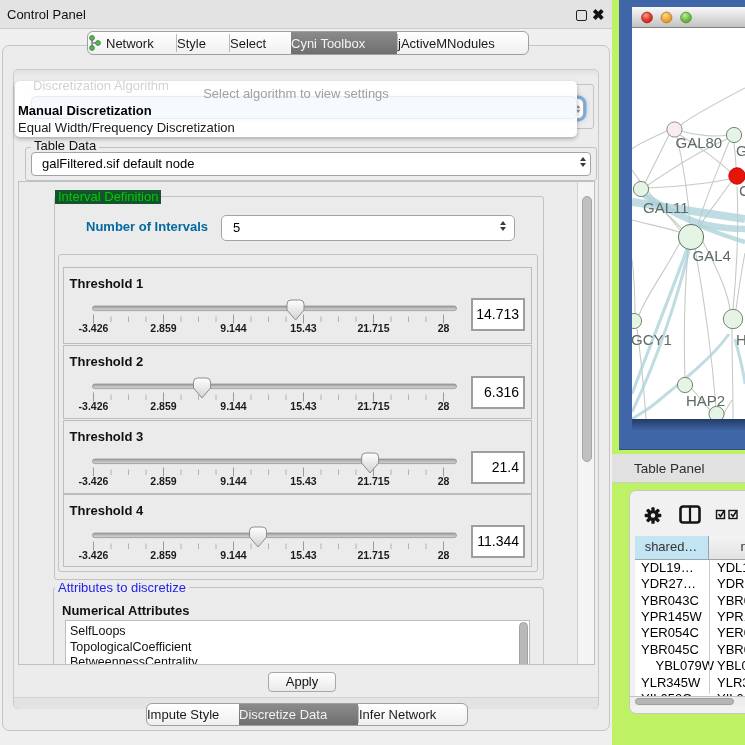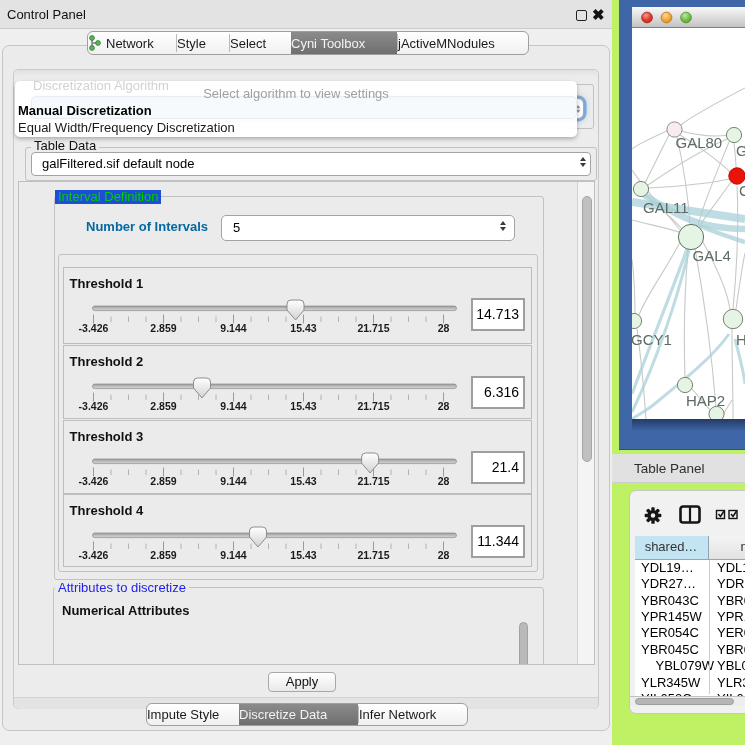--- a/index.html
+++ b/index.html
@@ -77,21 +77,21 @@
   <div class="lbl" style="left:18px;top:119.5px;font-size:13px;color:#1a1a1a;">Equal Width/Frequency Discretization</div>
 
   <div class="abs" id="viewport" style="left:18px;top:181px;width:577px;height:484px;background:#ebebeb;border:1px solid #c0c0c0;box-sizing:border-box;overflow:hidden;">
 
     <div class="abs" style="left:557.5px;top:0;width:1px;height:482px;background:#d2d2d2;"></div>
     <div class="abs" style="left:559px;top:0;width:16px;height:482px;background:#f4f4f4;"></div>
     <div class="abs" style="left:574.5px;top:0;width:1px;height:482px;background:#d8d8d8;"></div>
     <div class="abs" style="left:563px;top:14px;width:10px;height:266px;background:#c0c0c0;border:1px solid #a6a6a6;border-radius:6px;box-sizing:border-box;"></div>
 
     <div class="groupbox" style="left:35px;top:14px;width:488px;height:382px;"></div>
-    <div class="gtitle" style="left:36px;top:8px;color:#00cc00;background:#1d4ed8;">Interval Definition</div>
+    <div class="gtitle" style="left:36px;top:8px;color:#00cc00;background:#14532d;">Interval Definition</div>
     <div class="lbl" style="left:67px;top:37px;font-size:13px;font-weight:bold;color:#0369a1;">Number of Intervals</div>
     <div class="combo" style="left:202px;top:33px;width:292px;height:24px;border-radius:5px;line-height:23px;"><span style="margin-left:11px;">5</span></div>
     <div class="arrows" style="left:481px;top:39px;">
         <div class="up"></div>
         <div class="dn"></div>
       </div>
 
     <div class="groupbox" style="left:39px;top:72px;width:478px;height:316px;"></div>
 
     <div class="tpanel" style="top:85px;height:77px;">
@@ -283,20 +283,25 @@
         <g transform="translate(194.0,0)">
             <path d="M-8.5,17 L-8.5,11 Q-8.5,7 -4.5,7 L4.5,7 Q8.5,7 8.5,11 L8.5,17 L0,27 Z" fill="url(#thg4)" stroke="#8d8d8d" stroke-width="1"></path>
           </g>
       </svg>
       <div class="vbox">11.344</div>
     </div>
 
     <div class="groupbox" style="left:34px;top:405px;width:489px;height:85px;"></div>
     <div class="gtitle" style="left:36px;top:399px;color:#2222ee;background:#ebebeb;">Attributes to discretize</div>
     <div class="lbl" style="left:43px;top:421px;font-size:13px;font-weight:bold;color:#111;">Numerical Attributes</div>
+    <div class="abs" style="left:46px;top:438px;width:465px;height:55px;background:#fff;border:1px solid #bdbdbd;box-sizing:border-box;">
+      <div class="lbl" style="left:4px;top:3px;font-size:12.5px;color:#111;">SelfLoops</div>
+      <div class="lbl" style="left:4px;top:19px;font-size:12.5px;color:#111;">TopologicalCoefficient</div>
+      <div class="lbl" style="left:4px;top:34px;font-size:12.5px;color:#111;">BetweennessCentrality</div>
+    </div>
     <div class="abs" style="left:500px;top:440px;width:9px;height:52px;background:#b9b9b9;border:1px solid #a2a2a2;border-radius:5px;box-sizing:border-box;"></div>
   </div>
 
   <div class="abs" style="left:268px;top:672px;width:68px;height:20px;background:linear-gradient(#ffffff,#e9e9e9);border:1px solid #a8a8a8;border-radius:4px;box-sizing:border-box;text-align:center;font-size:13px;line-height:18px;color:#111;">Apply</div>
 
   <div class="abs" style="left:146px;top:703px;width:322px;height:23px;background:linear-gradient(#ffffff,#f0f0f0);border:1px solid #9f9f9f;border-radius:6px;box-sizing:border-box;"></div>
   <div class="seg" style="left:147px;top:704px;width:92px;height:21px;">Impute Style</div>
   <div class="seg segdark" style="left:239px;top:704px;width:119px;height:21px;">Discretize Data</div>
   <div class="abs" style="left:358px;top:706px;width:1px;height:17px;background:#b9b9b9;"></div>
   <div class="seg" style="left:359px;top:704px;width:108px;height:21px;">Infer Network</div>

